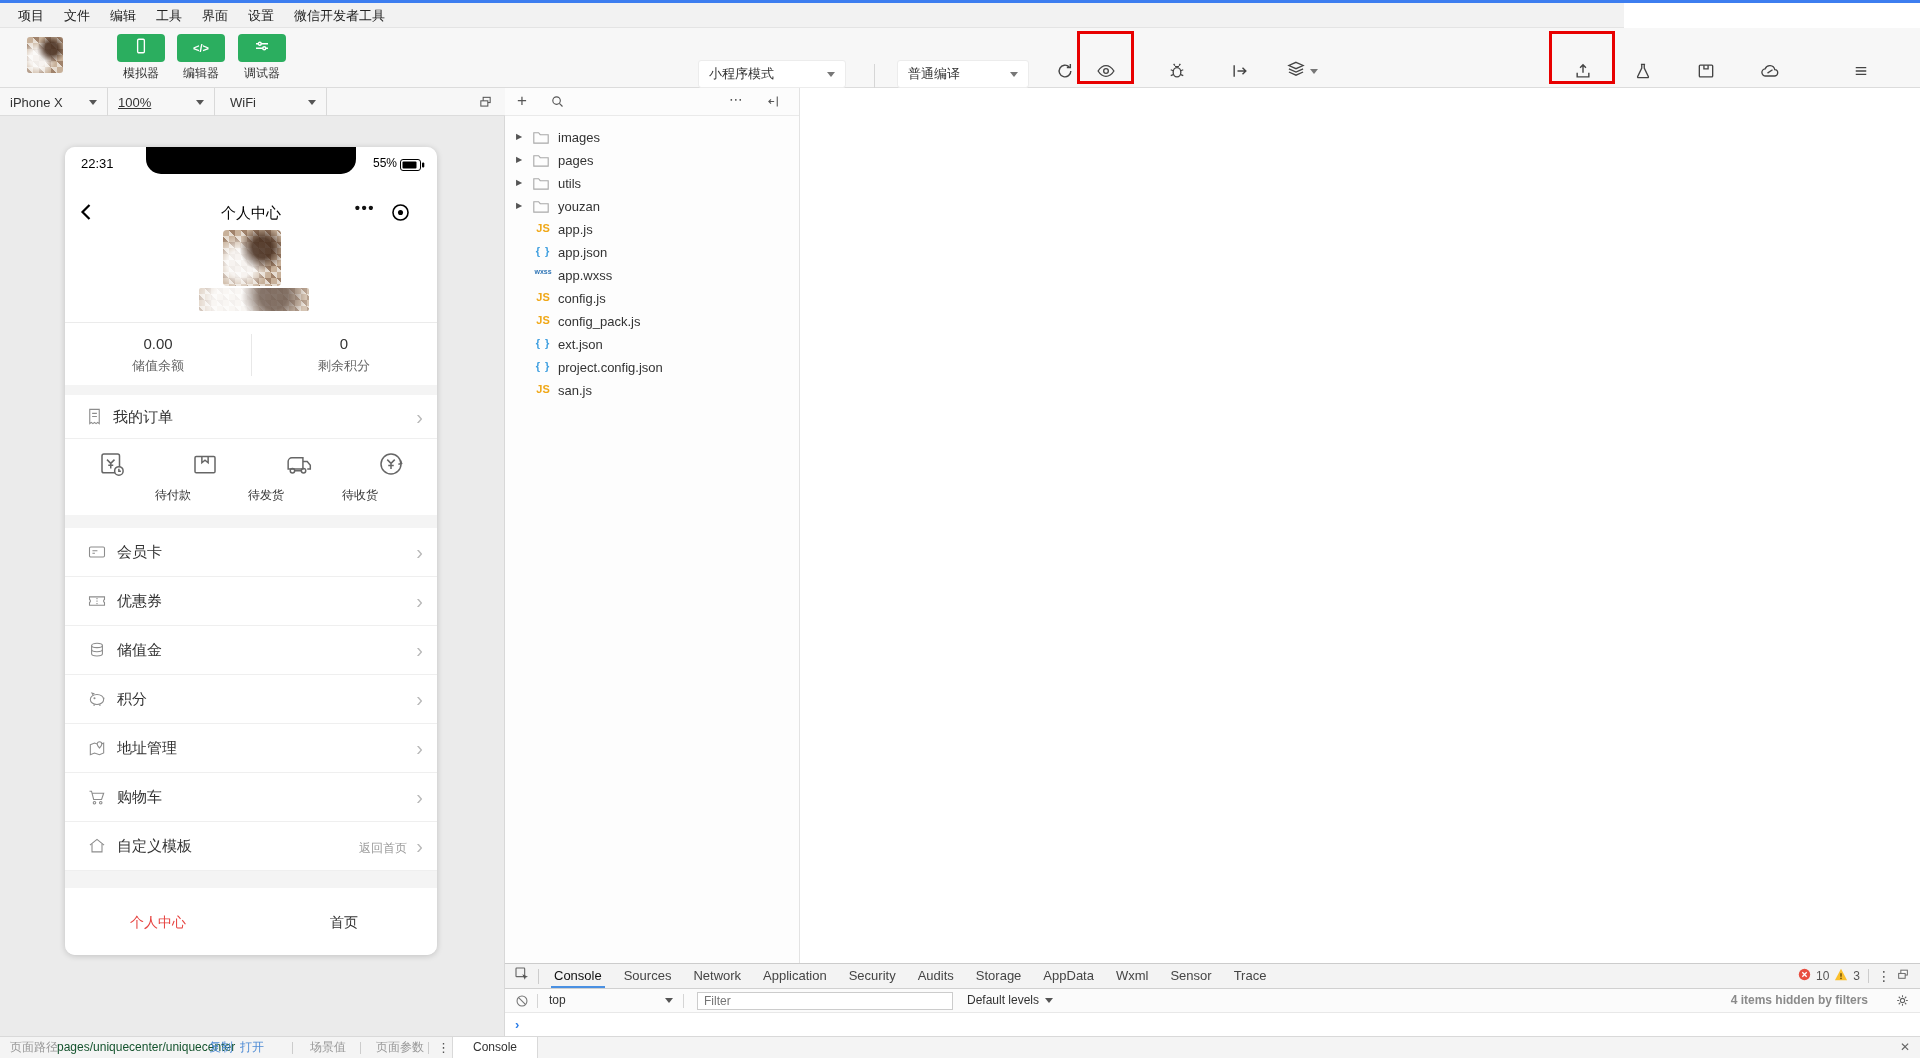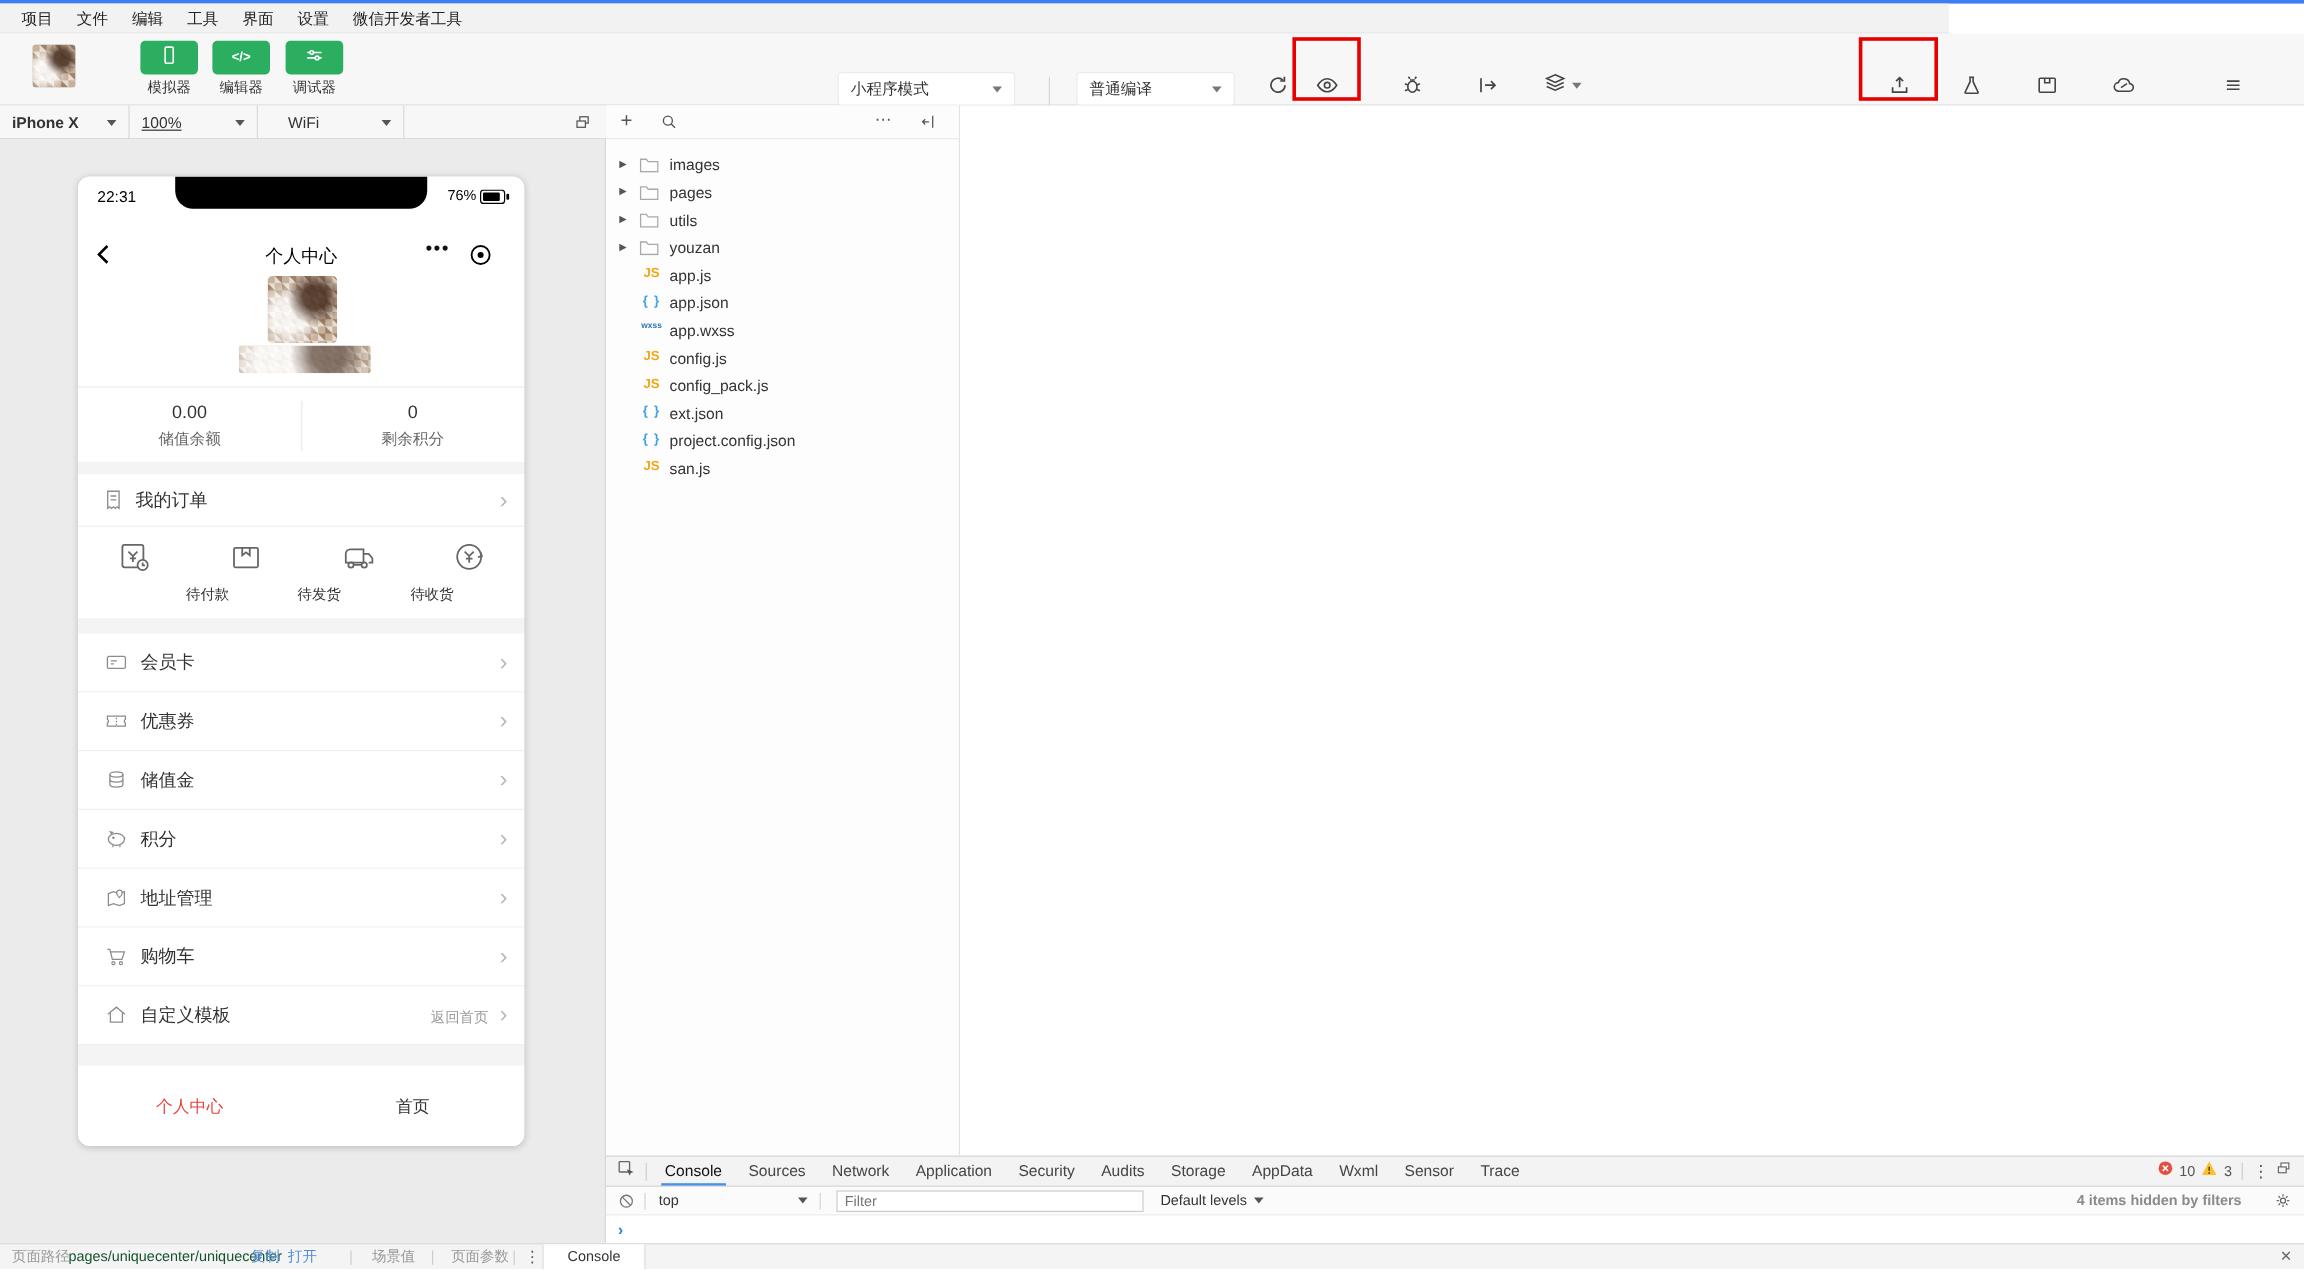--- a/index.html
+++ b/index.html
@@ -224,44 +224,44 @@
         </span>
       <span class="lbl">详情</span>
     </div>
 
     <div class="redbox" style="left:1077px;top:3px;width:57px;height:53px;"></div>
     <div class="redbox" style="left:1549px;top:3px;width:66px;height:53px;"></div>
   </div>
 
   <div class="simpanel">
     <div class="devbar">
-      <div class="devseg" style="left:0;width:108px;font-weight:bold;">
+      <div class="devseg" style="left:0;width:108px;">
         <span>iPhone X</span>
           <span class="caret"></span>
       </div>
       <div class="devseg" style="left:108px;width:107px;text-decoration:underline;">
         <span>100%</span>
           <span class="caret"></span>
       </div>
-      <div class="devseg" style="left:230px;width:107px;">
+      <div class="devseg" style="left:220px;width:107px;">
         <span>WiFi</span>
           <span class="caret"></span>
       </div>
       <span style="position:absolute;right:12px;top:7px;">
         <svg width="15" height="14" viewBox="0 0 24 24" fill="none" stroke="#555" stroke-width="1.8">
             <rect x="8" y="4" width="12" height="9"></rect>
             <rect x="4" y="10" width="12" height="9" fill="#f7f7f7"></rect>
           </svg></span>
     </div>
 
     <div class="phone">
       <div class="p-sec" style="top:0;height:238px;">
         <span style="position:absolute;left:16px;top:9px;font-size:13px;color:#000;">22:31</span>
         <div style="position:absolute;left:81px;top:0;width:210px;height:27px;background:#000;border-radius:0 0 15px 15px;"></div>
-        <span style="position:absolute;right:40px;top:9px;font-size:12px;color:#000;">76%</span>
+        <span style="position:absolute;right:40px;top:9px;font-size:12px;color:#000;">55%</span>
         <span style="position:absolute;right:12px;top:10px;">
           <svg width="25" height="12" viewBox="0 0 25 12">
               <rect x="0.5" y="0.5" width="20" height="11" rx="2.5" fill="none" stroke="#000"></rect>
               <rect x="2.5" y="2.5" width="14" height="7" rx="1" fill="#000"></rect>
               <rect x="22" y="3.5" width="2.3" height="5" rx="1" fill="#000"></rect>
             </svg></span>
 
         <span style="position:absolute;left:14px;top:56px;">
           <svg width="13" height="18" viewBox="0 0 12 18" fill="none" stroke="#000" stroke-width="2.2">
               <path d="M10 2L3 9l7 7"></path>

